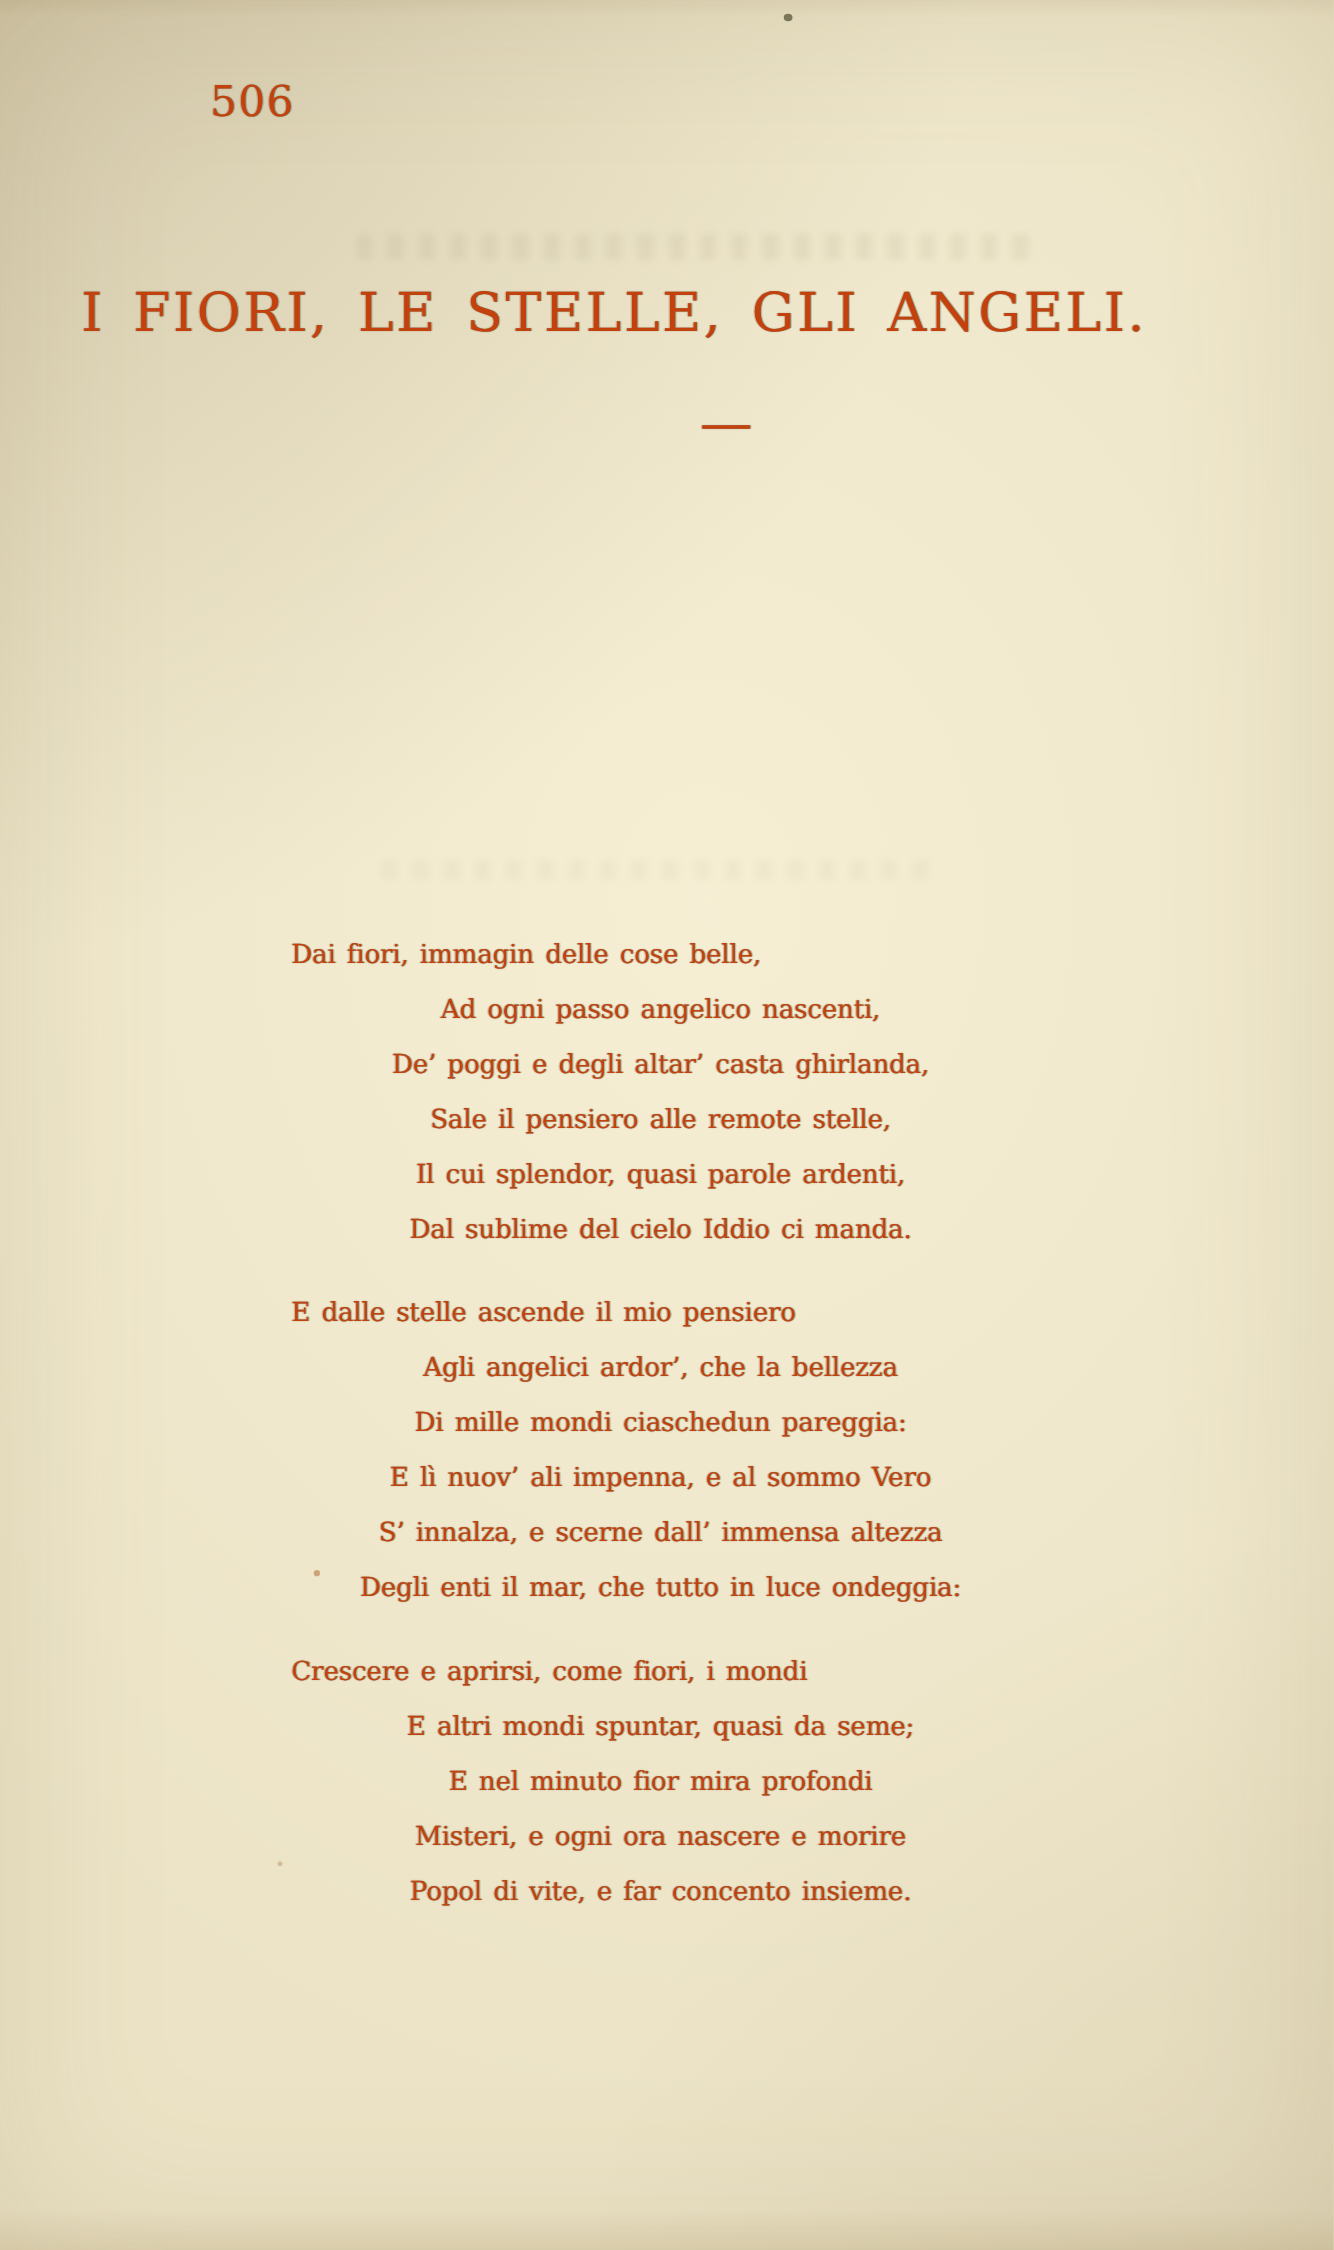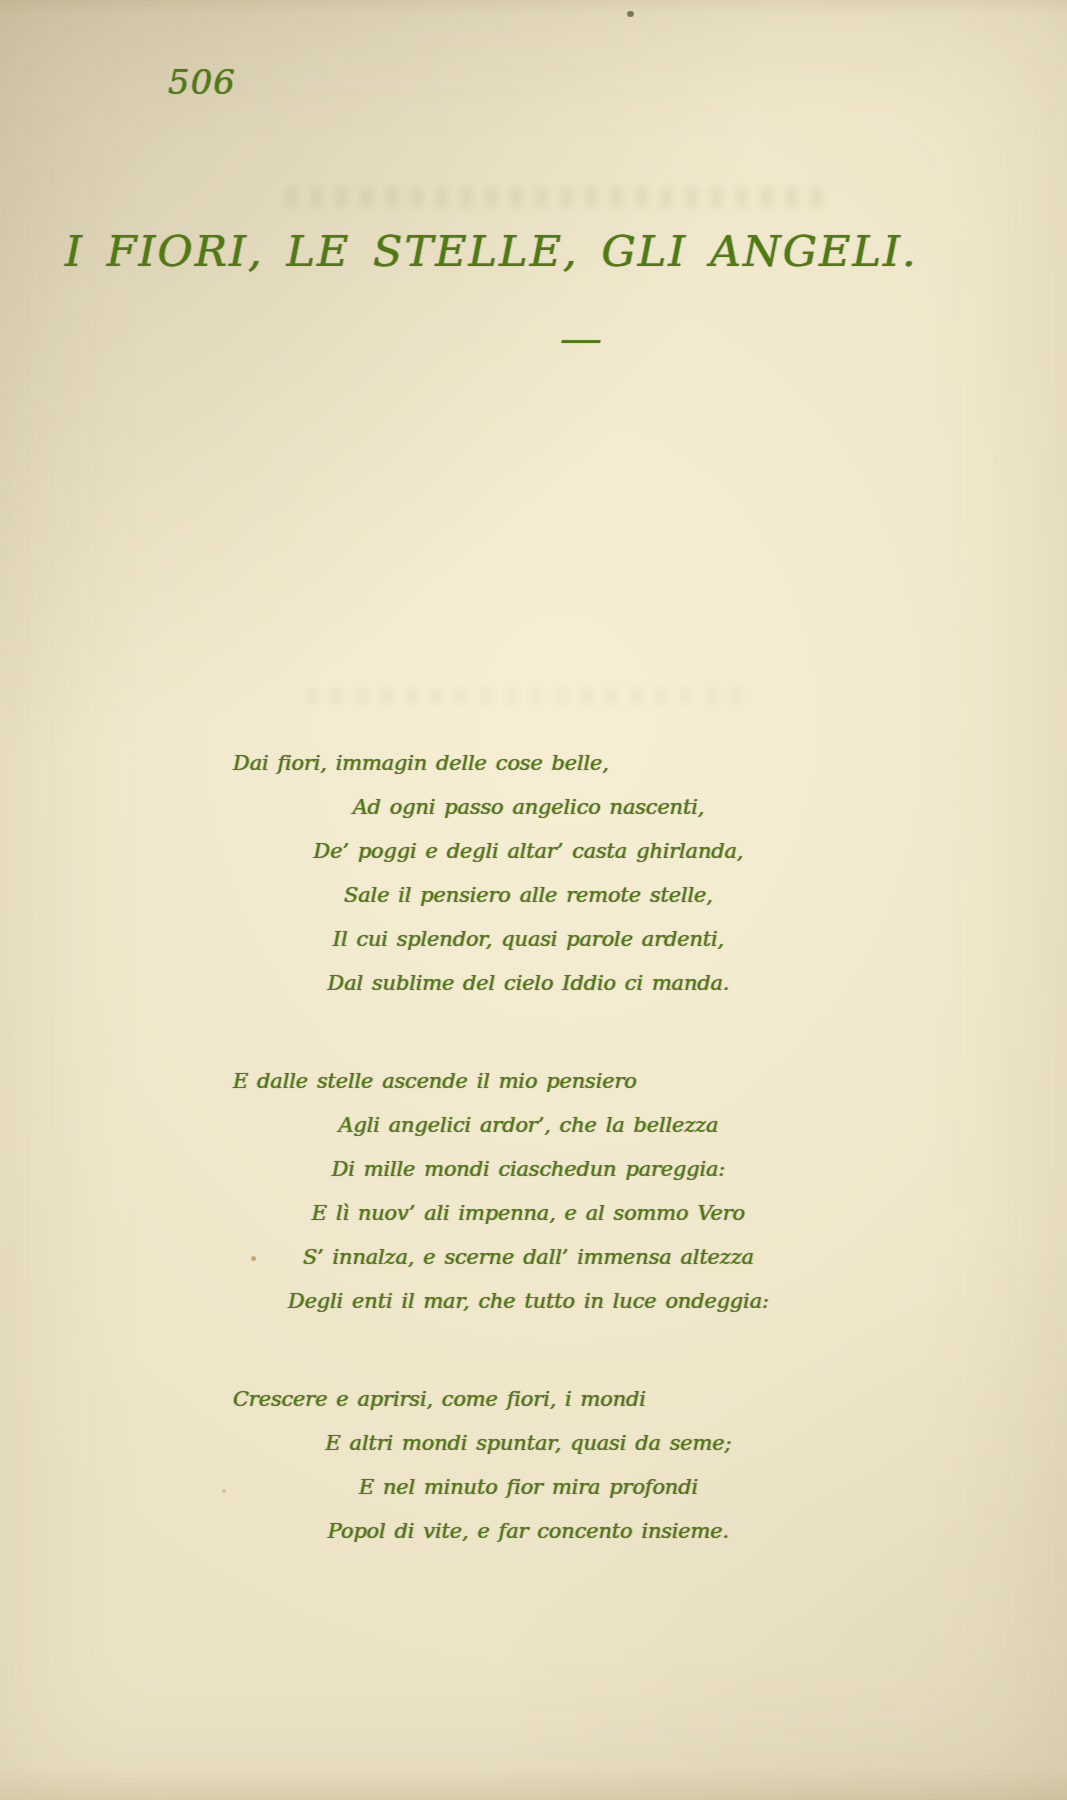--- a/index.html
+++ b/index.html
@@ -15,23 +15,22 @@
     position: absolute; inset: 0;
     background:
       radial-gradient(circle at -4% -3%, rgba(110,92,55,0.22), rgba(110,92,55,0) 38%),
       radial-gradient(circle at 104% 104%, rgba(120,100,60,0.10), rgba(120,100,60,0) 30%),
       radial-gradient(ellipse 120% 85% at 53% 40%, rgba(255,250,226,0.50), rgba(255,250,226,0) 65%),
       linear-gradient(180deg, #e3d9ba 0px, #ece3c6 14px, #ece3c6 1768px, #e1d6b5 1800px),
       linear-gradient(90deg, #e5dbbd 0px, #ece3c6 18px, #ece3c6 1049px, #e6dcbe 1067px);
     box-shadow: inset 0 0 140px rgba(125,105,62,0.16);
   }
   .ink {
-    color: #4d7c0f;
+    color: #c2410c;
     text-shadow: -1px 0 0 rgba(176,88,42,0.32), 1px 0 0 rgba(62,126,114,0.32), 0 0 1px rgba(85,83,73,0.55);
-    font-style: italic;
   }
   .page-number {
     position: absolute; left: 168px; top: 62px;
     font-size: 34px; letter-spacing: 1px;
   }
   .title {
     position: absolute; left: 65px; right: 0; top: 226px;
     text-align: left;
     font-size: 43px; letter-spacing: 2px; word-spacing: 7px;
     white-space: nowrap;
@@ -41,21 +40,21 @@
     text-align: center;
     font-size: 42px;
     line-height: 42px;
   }
   .poem {
     position: absolute; left: 233px; top: 741px;
     font-size: 21px; line-height: 44px;
     letter-spacing: -0.2px; word-spacing: 2.5px;
     white-space: nowrap;
   }
-  .stanza { margin-top: 54px; }
+  .stanza { margin-top: 23px; }
   .stanza:first-child { margin-top: 0; }
   .line.indent { padding-left: 55px; text-align: center; }
   
   .ghost {
     position: absolute;
     background: repeating-linear-gradient(90deg,
       rgba(138,126,92,0.30) 0px, rgba(138,126,92,0.30) 13px,
       rgba(138,126,92,0) 13px, rgba(138,126,92,0) 25px);
     filter: blur(3px);
     opacity: 0.32;
@@ -97,19 +96,20 @@
       <div class="line indent">Agli angelici ardor’, che la bellezza</div>
       <div class="line indent">Di mille mondi ciaschedun pareggia:</div>
       <div class="line indent">E lì nuov’ ali impenna, e al sommo Vero</div>
       <div class="line indent">S’ innalza, e scerne dall’ immensa altezza</div>
       <div class="line indent">Degli enti il mar, che tutto in luce ondeggia:</div>
     </div>
     <div class="stanza">
       <div class="line">Crescere e aprirsi, come fiori, i mondi</div>
       <div class="line indent">E altri mondi spuntar, quasi da seme;</div>
       <div class="line indent">E nel minuto fior mira profondi</div>
+      <div class="line indent">Misteri, e ogni ora nascere e morire</div>
       <div class="line indent">Popol di vite, e far concento insieme.</div>
     </div>
   </div>
 
 <div class="speck speck-1"></div>
 <div class="speck speck-2"></div>
 <div class="speck speck-3"></div>
 
 </body></html>

